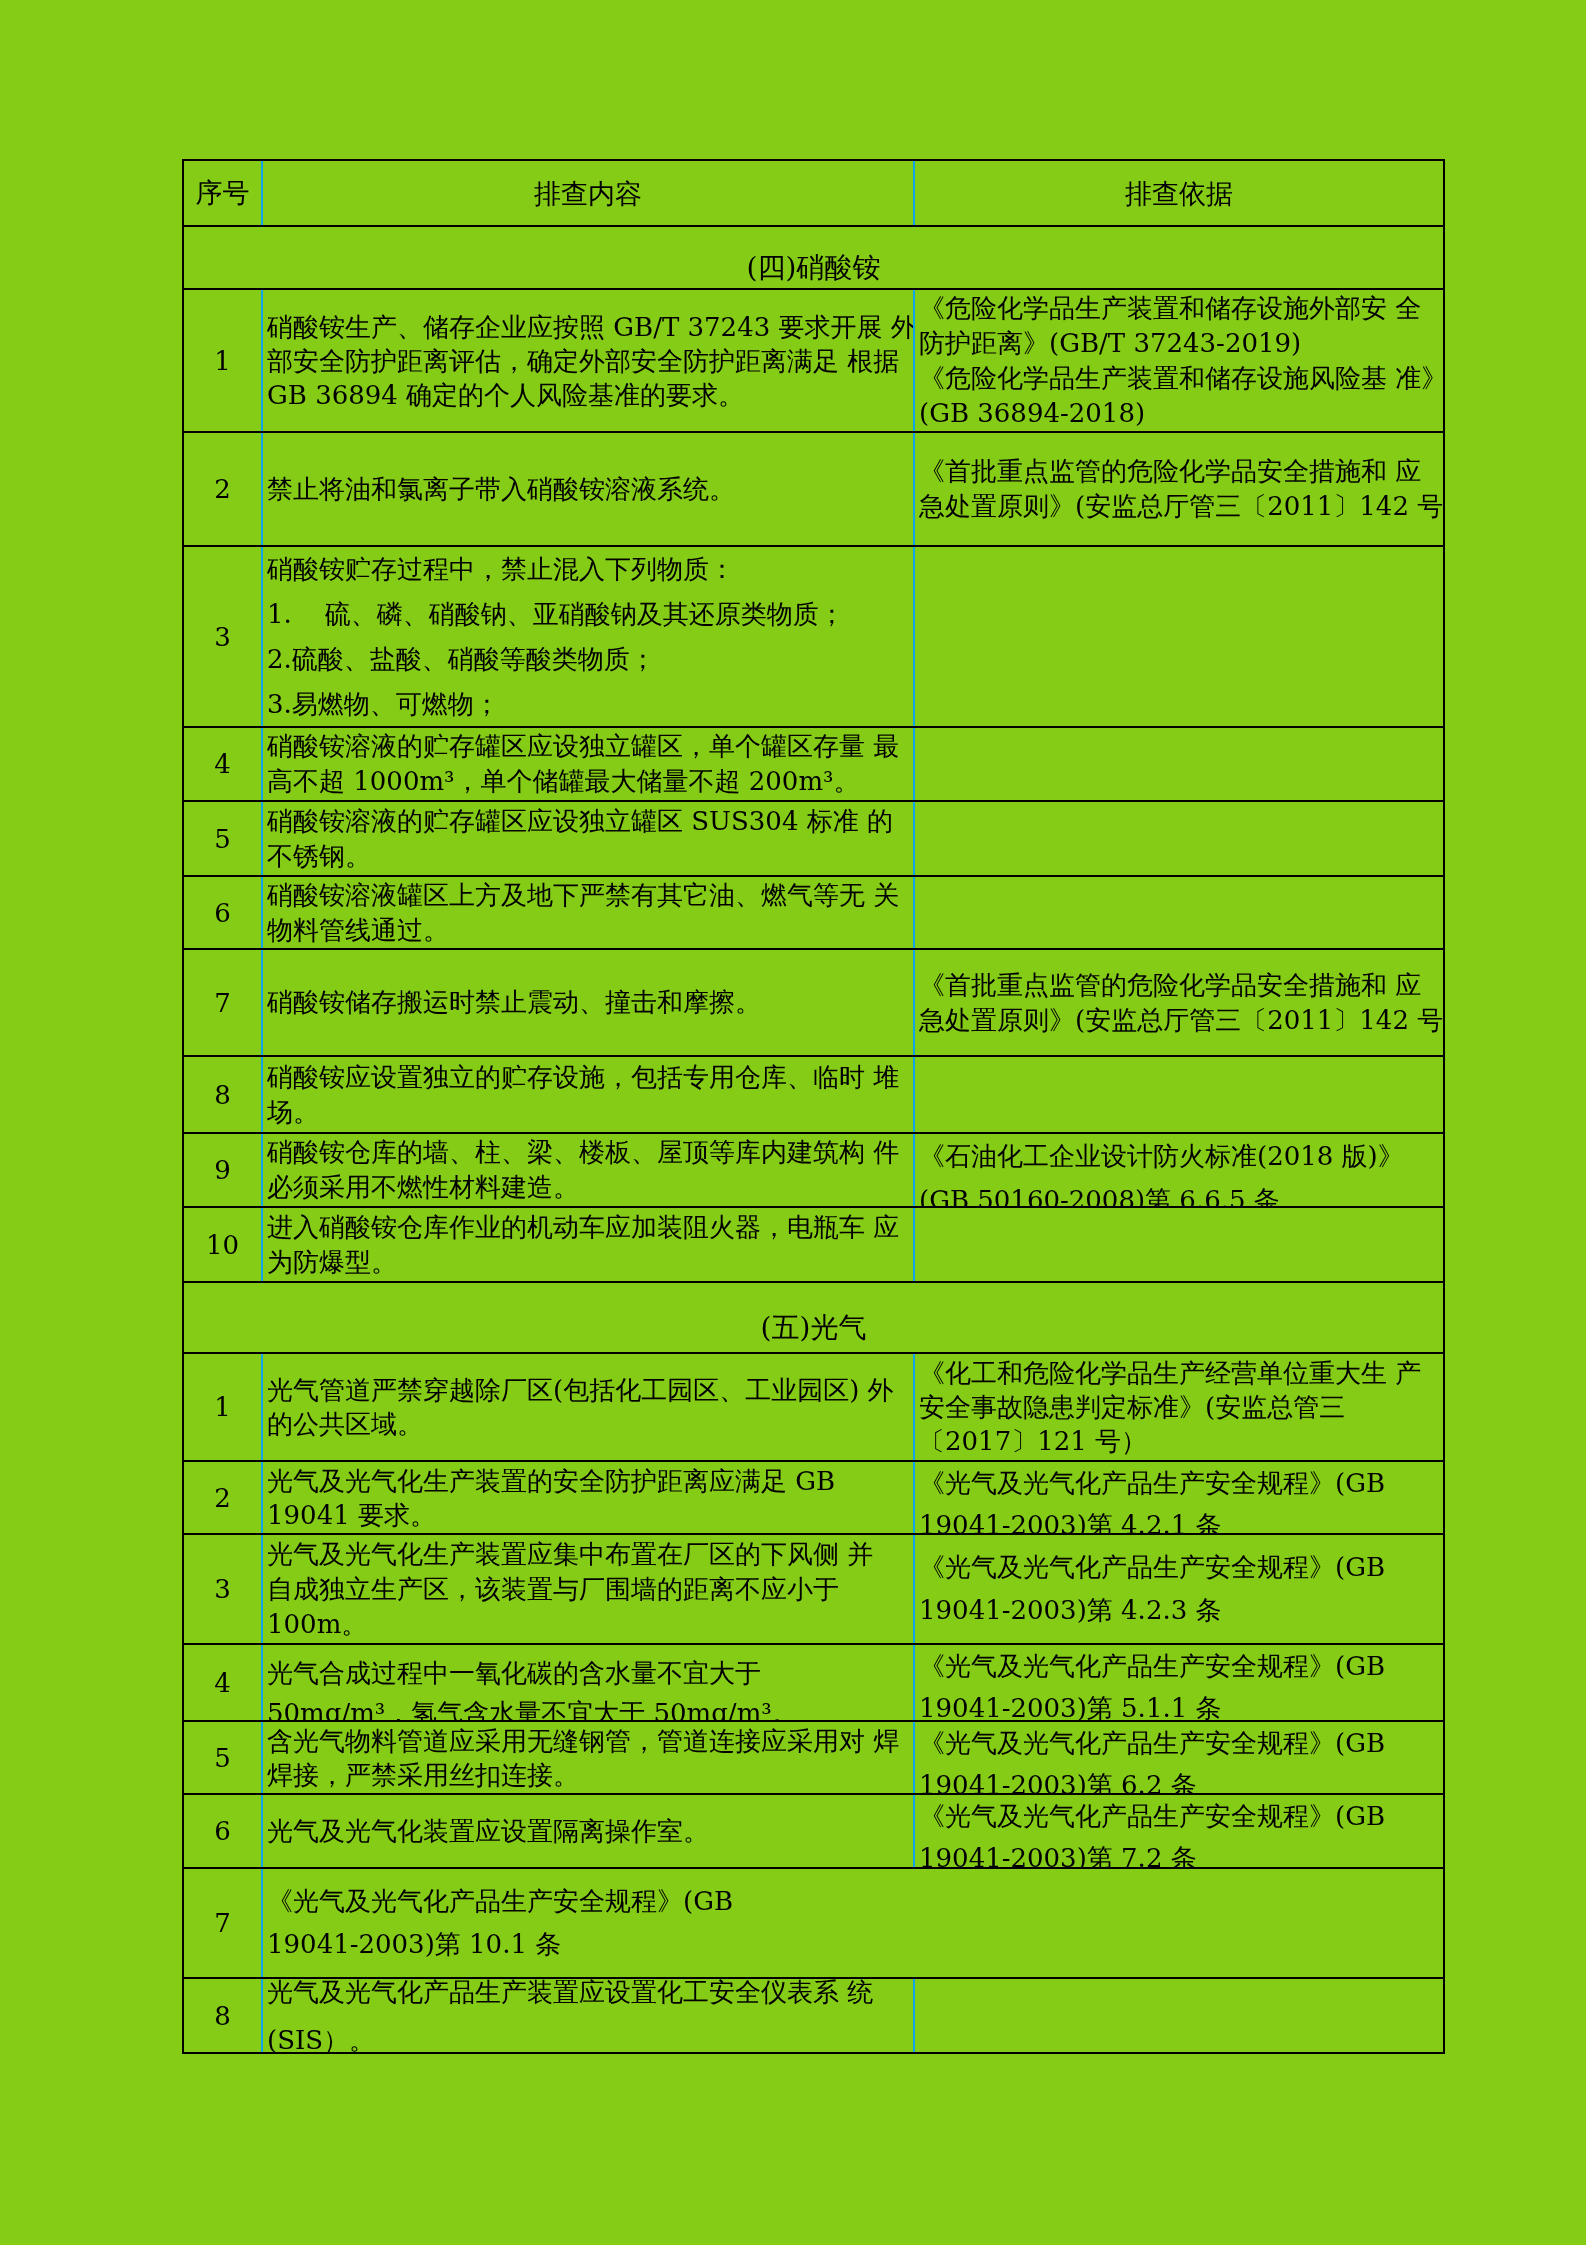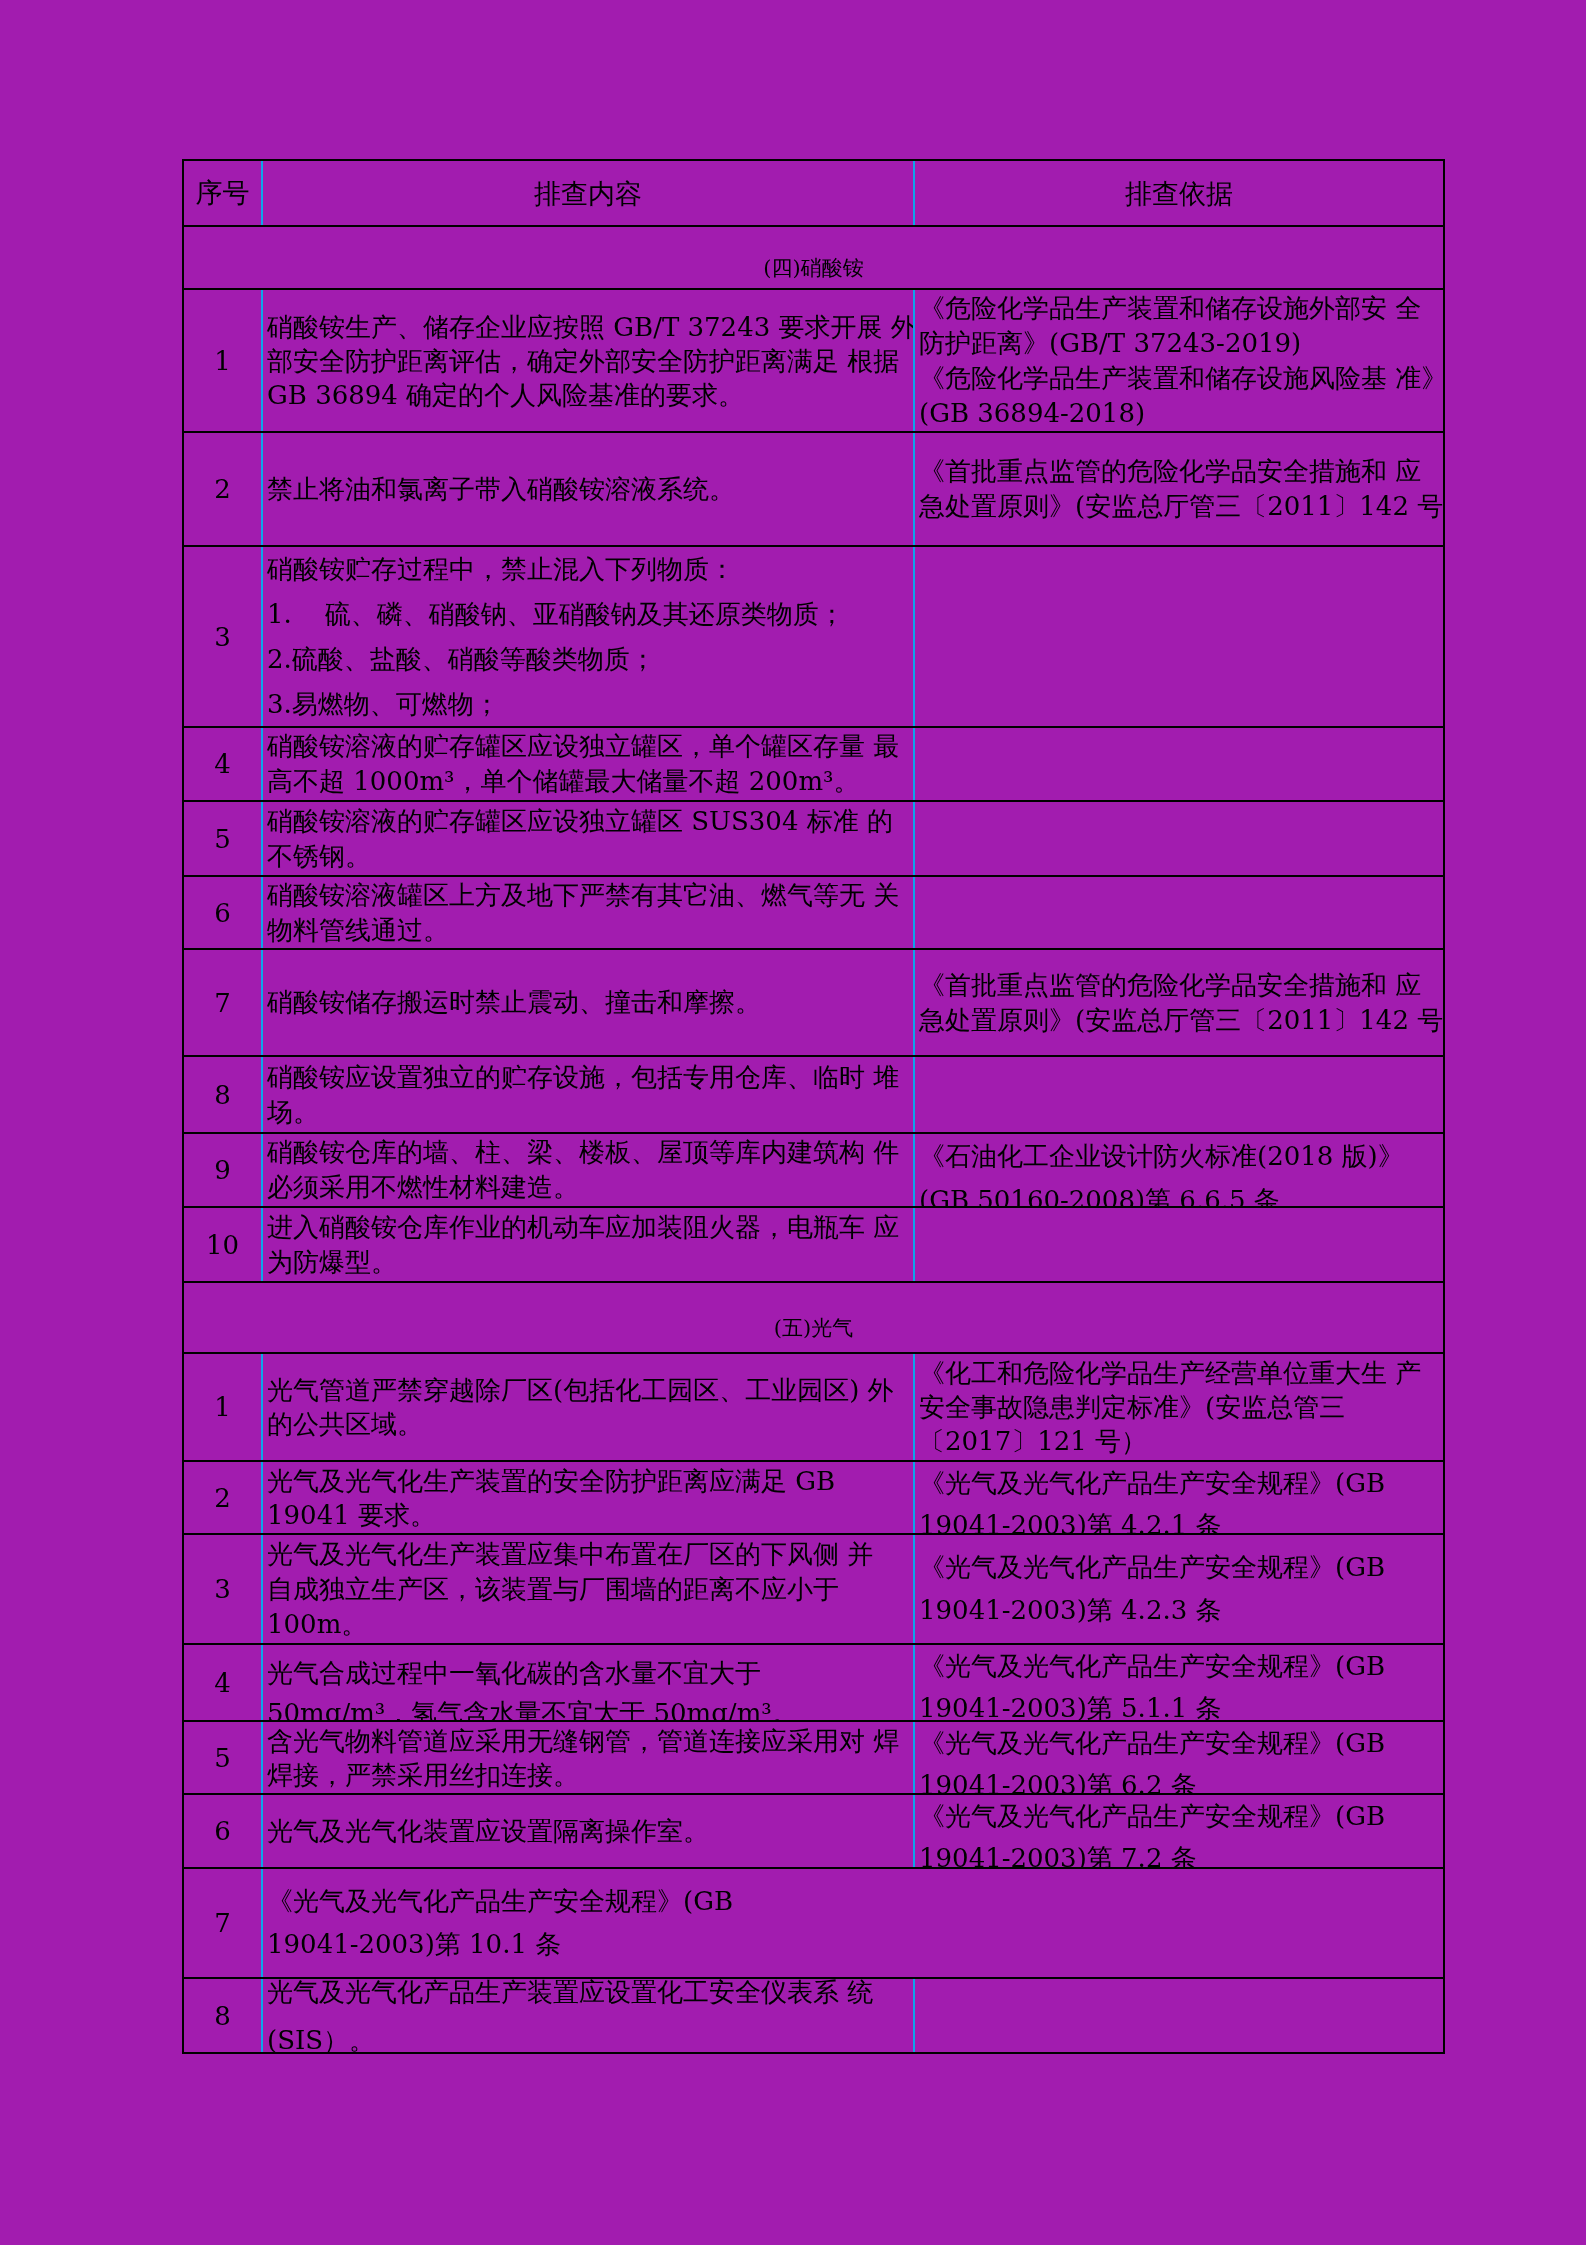--- a/index.html
+++ b/index.html
@@ -1,19 +1,19 @@
 <!DOCTYPE html>
 <html><head>
 <meta charset="utf-8">
 <style>
   html,body{margin:0;padding:0;background:#ffffff;}
   #page{
     position:relative;
     width:1586px;height:2245px;
-    background:#a21caf;
+    background:#84cc16;
     font-family:"DejaVu Serif","Liberation Serif",serif;
     color:#000000;
   }
   #checklist-table{
     position:absolute;
     left:182px;top:159px;
     width:1263px;
     border:2px solid #000;
     box-sizing:border-box;
   }
@@ -30,21 +30,21 @@
     align-items:center;
     overflow:hidden;
     font-size:26px;
     white-space:pre;
     border-left:2px solid #0ea5e9;
   }
   .cell:first-child{border-left:none;}
   .c-num{width:77px;justify-content:center;line-height:30px;}
   .c-content{width:652px;padding-left:4px;line-height:35px;}
   .c-basis{flex:1;padding-left:4px;line-height:35px;}
-  .c-section{flex:1;justify-content:center;font-size:21px;border-left:none;margin-top:21px;}
+  .c-section{flex:1;justify-content:center;font-size:28px;border-left:none;margin-top:21px;}
   .c-header{justify-content:center;padding-left:0;font-size:27px;}
   .lh34{line-height:34px;}
   .lh35{line-height:35px;}
   .lh36{line-height:48px;}
   .lh37{line-height:37px;}
   .lh40{line-height:40px;}
   .lh42{line-height:42px;}
   .lh43{line-height:43px;}
   .lh44{line-height:44px;}
   .lh45{line-height:45px;}

